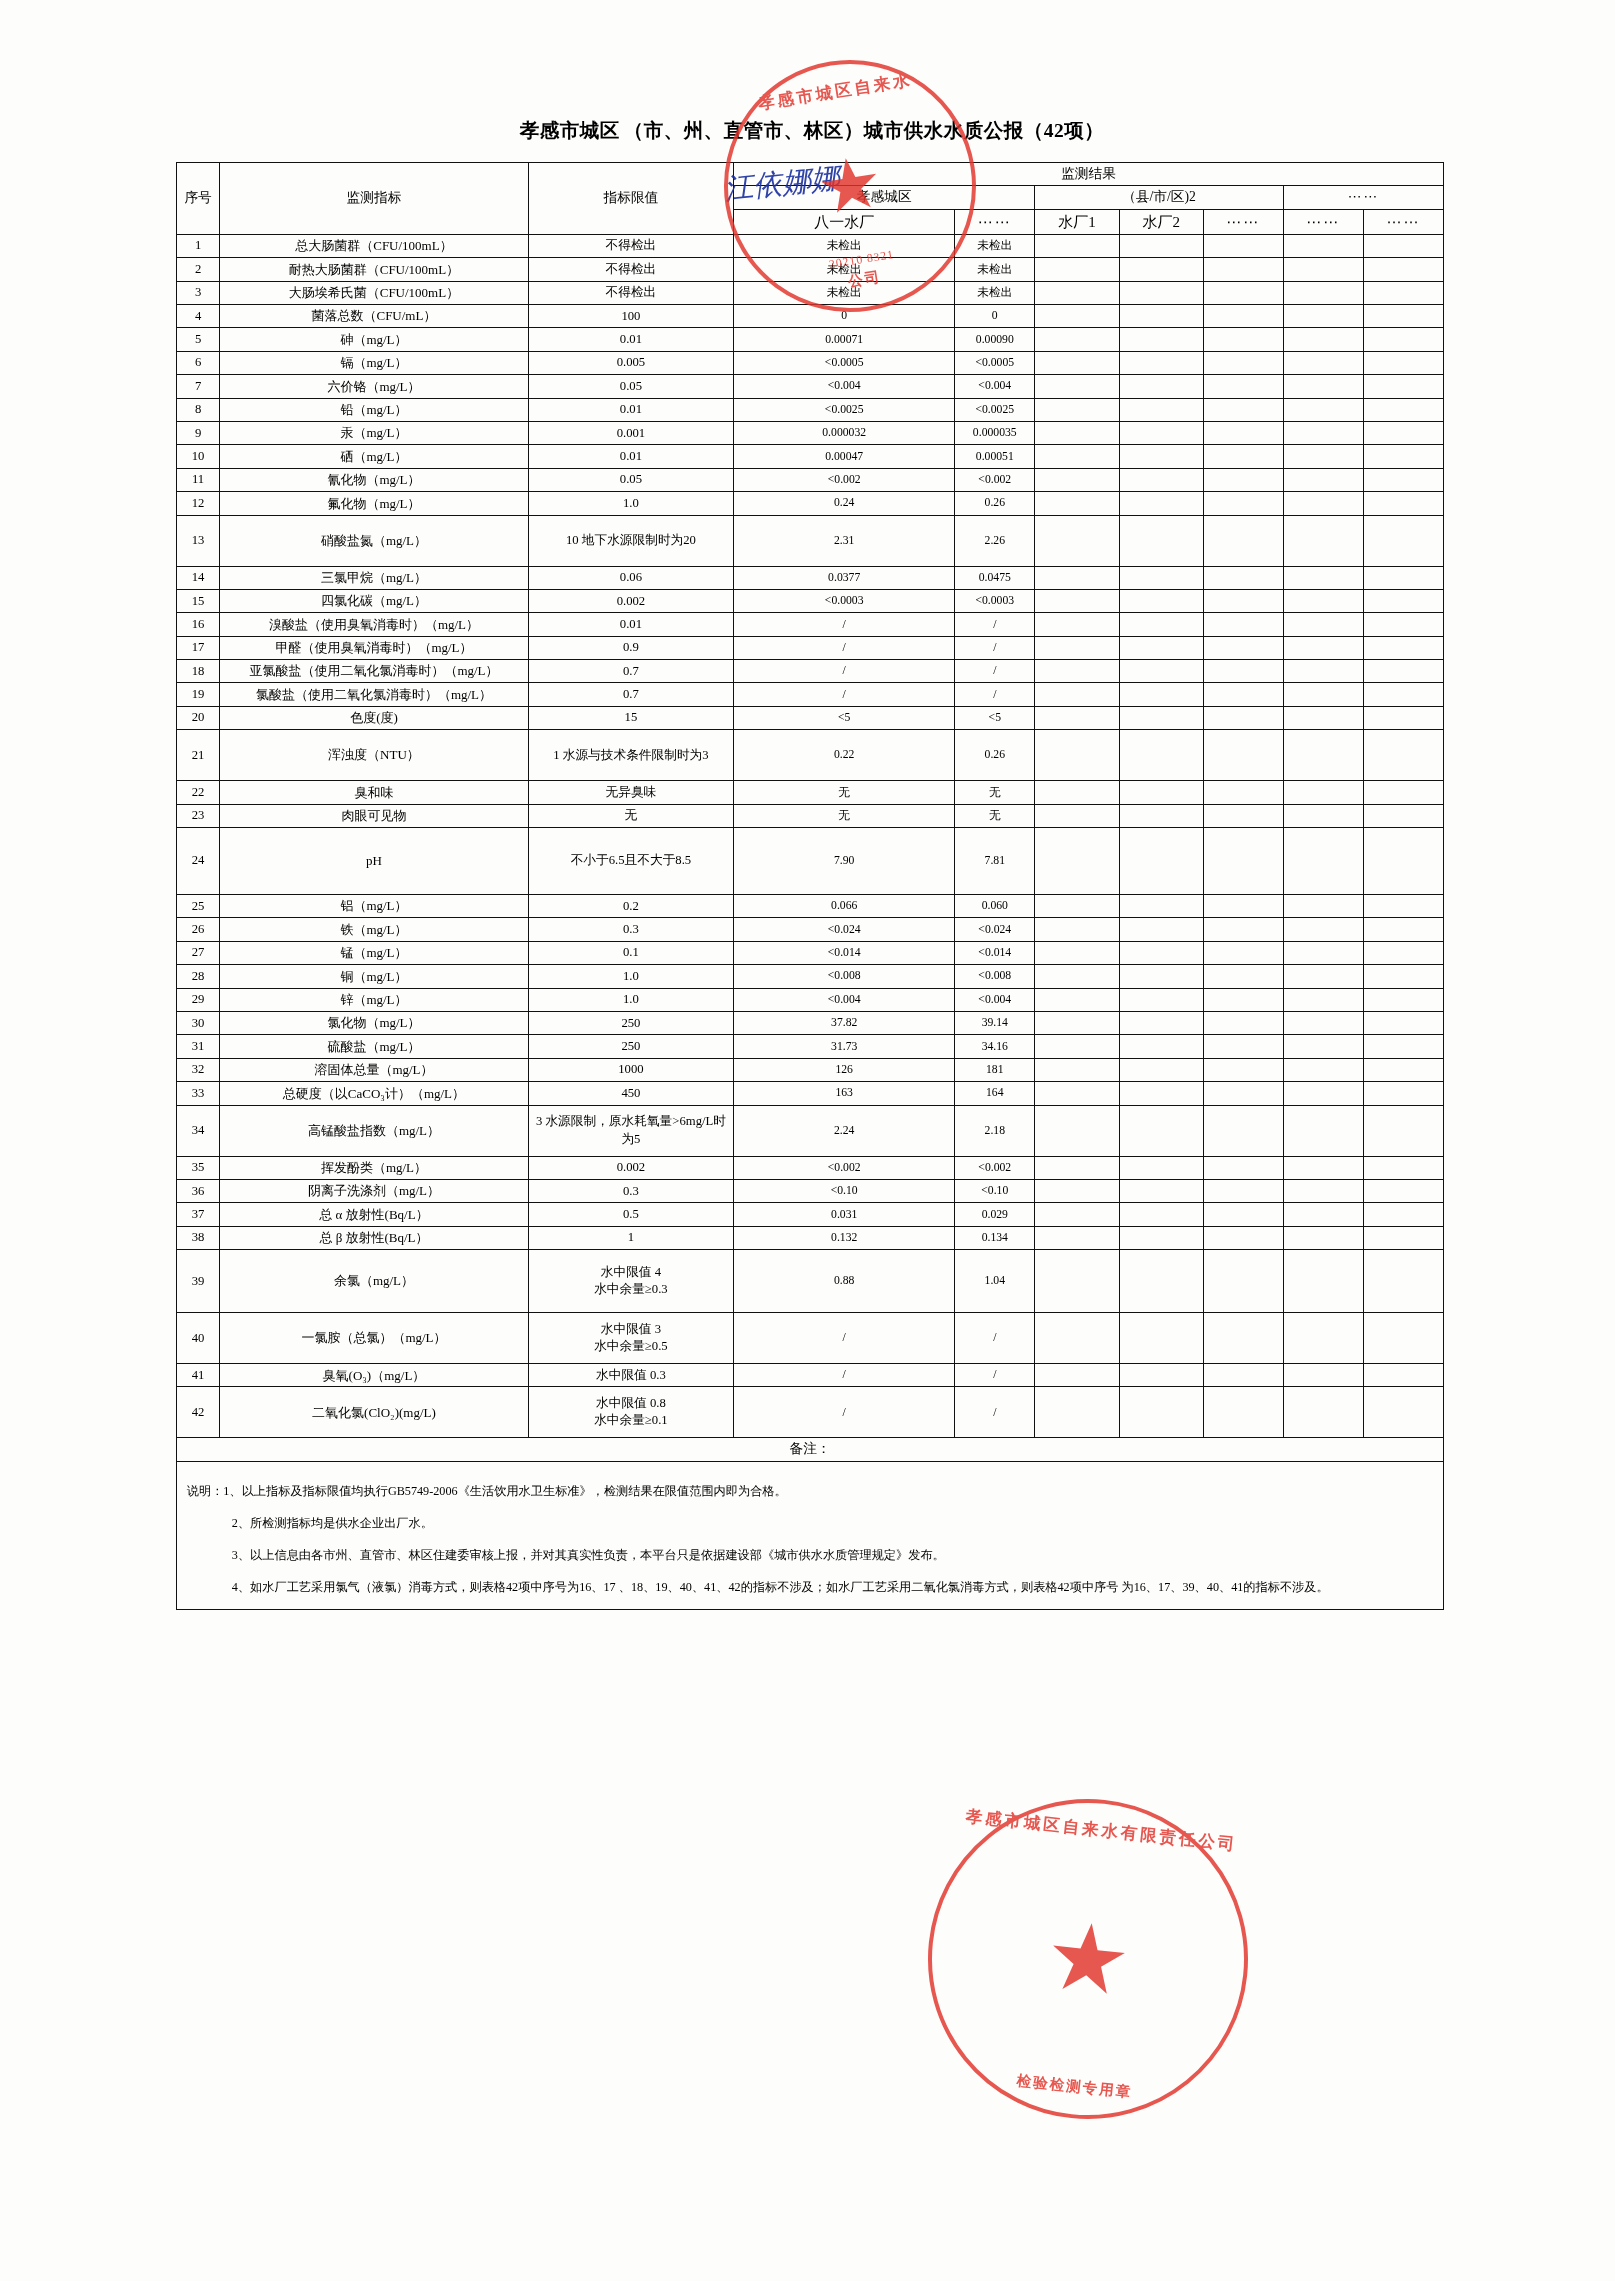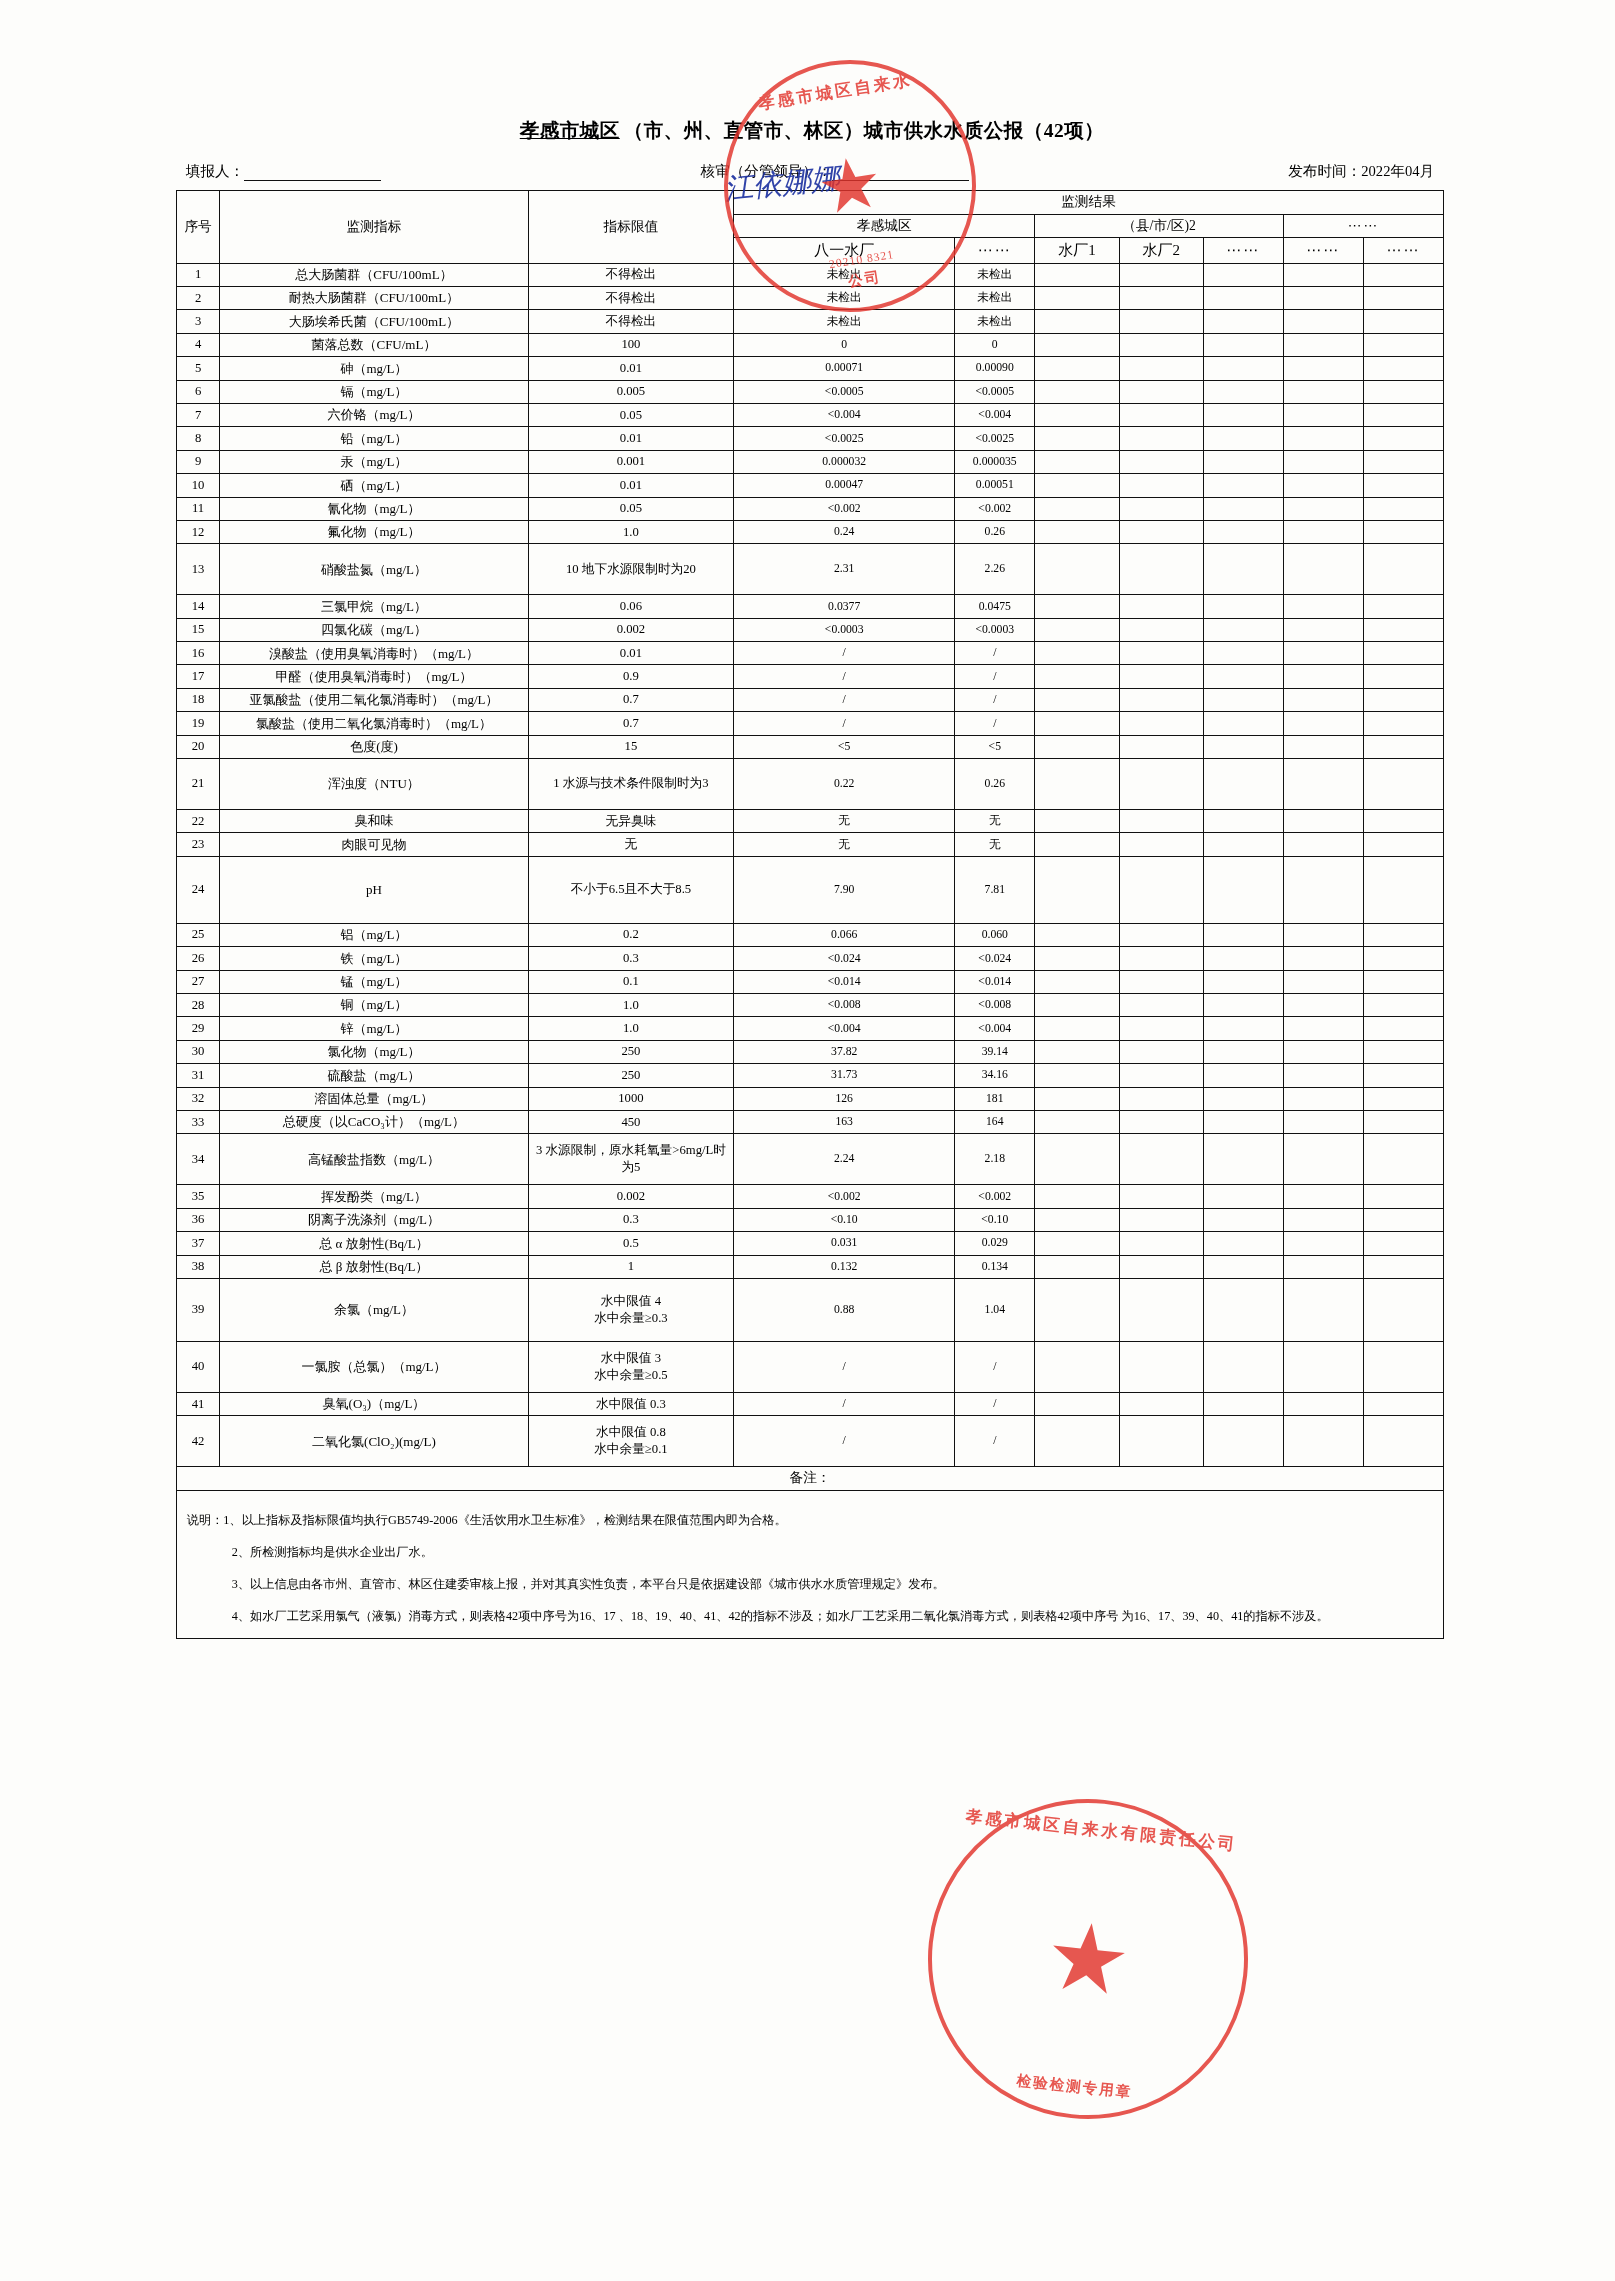--- a/index.html
+++ b/index.html
@@ -26,21 +26,20 @@
   }
   .doc-title {
     text-align: center;
     font-size: 19.5px;
     font-weight: bold;
     letter-spacing: 0.5px;
     margin-bottom: 17.6px;
     white-space: nowrap;
   }
   .doc-title .city {
-    text-decoration: underline;
     padding: 0 3.9px;
   }
   .meta-row {
     display: flex;
     align-items: flex-end;
     font-size: 14.6px;
     margin-bottom: 9.8px;
     padding: 0 9.8px;
   }
   .meta-filler { flex: 1 1 auto; }
@@ -168,29 +167,20 @@
 <body>
 
 <div class="page">
 
   <div class="sheet">
 
     <div class="doc-title">
       <span class="city">孝感市城区</span><span>（市、州、直管市、林区）城市供水水质公报（42项）</span>
     </div>
 
-    <div class="meta-row">
-      <span class="meta-item">填报人：</span>
-      <span class="meta-underline"></span>
-      <span class="meta-filler"></span>
-      <span class="meta-item">核审（分管领导）：</span>
-      <span class="meta-underline"></span>
-      <span class="meta-filler"></span>
-      <span class="meta-item">发布时间：2022年04月</span>
-    </div>
 
     <table class="main">
       <colgroup>
         <col style="width:41px">
           <col style="width:293px">
           <col style="width:195px">
         <col style="width:105px">
           <col style="width:105px">
           <col style="width:76px">
         <col style="width:80px">

